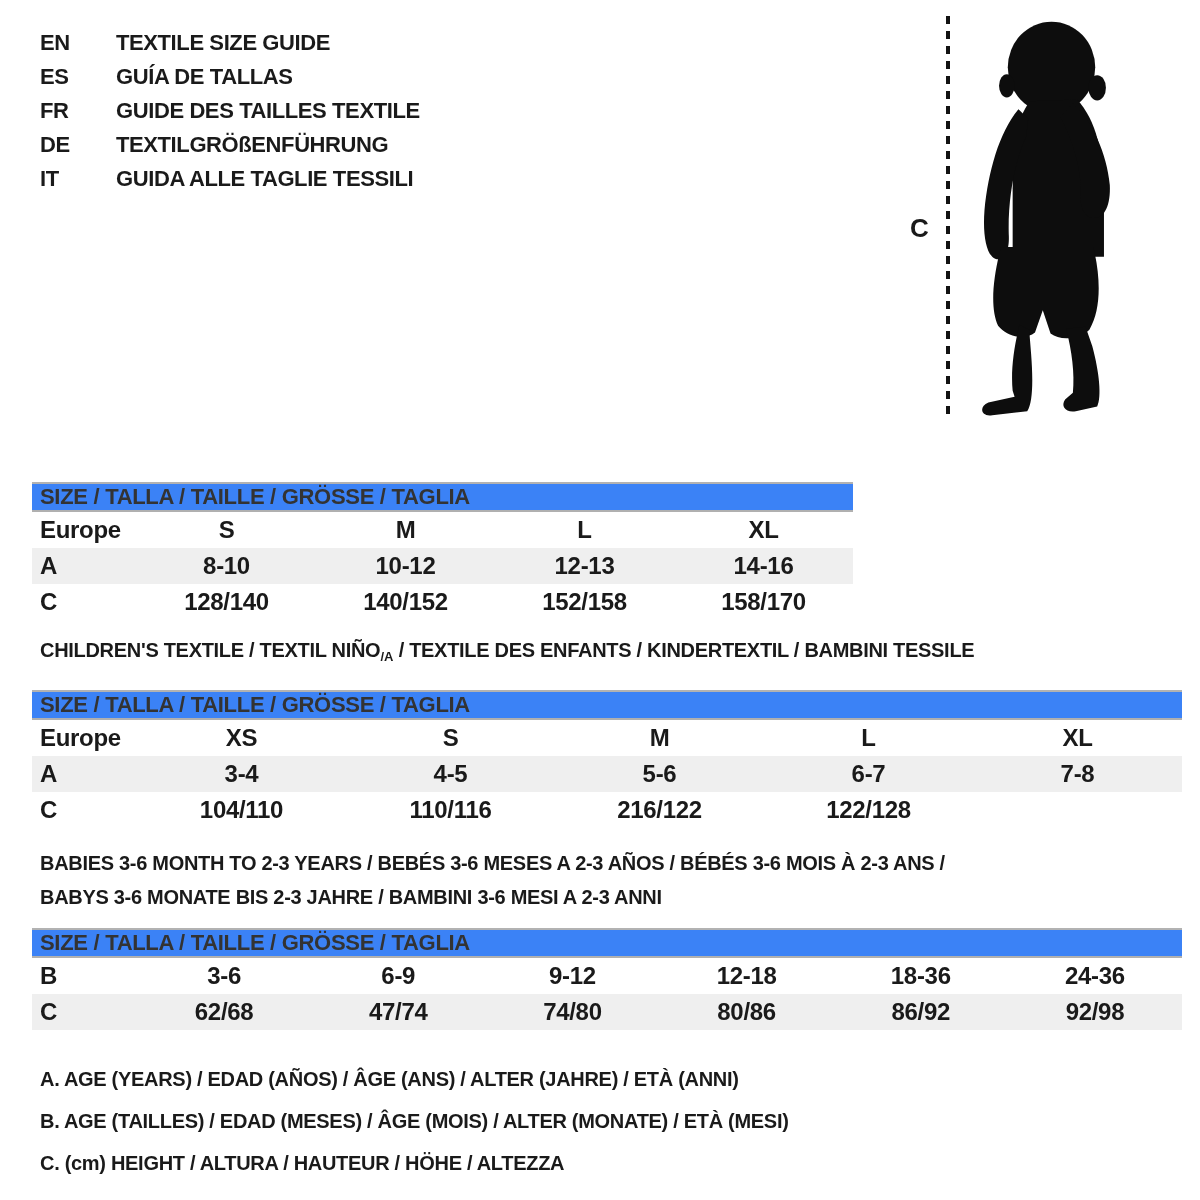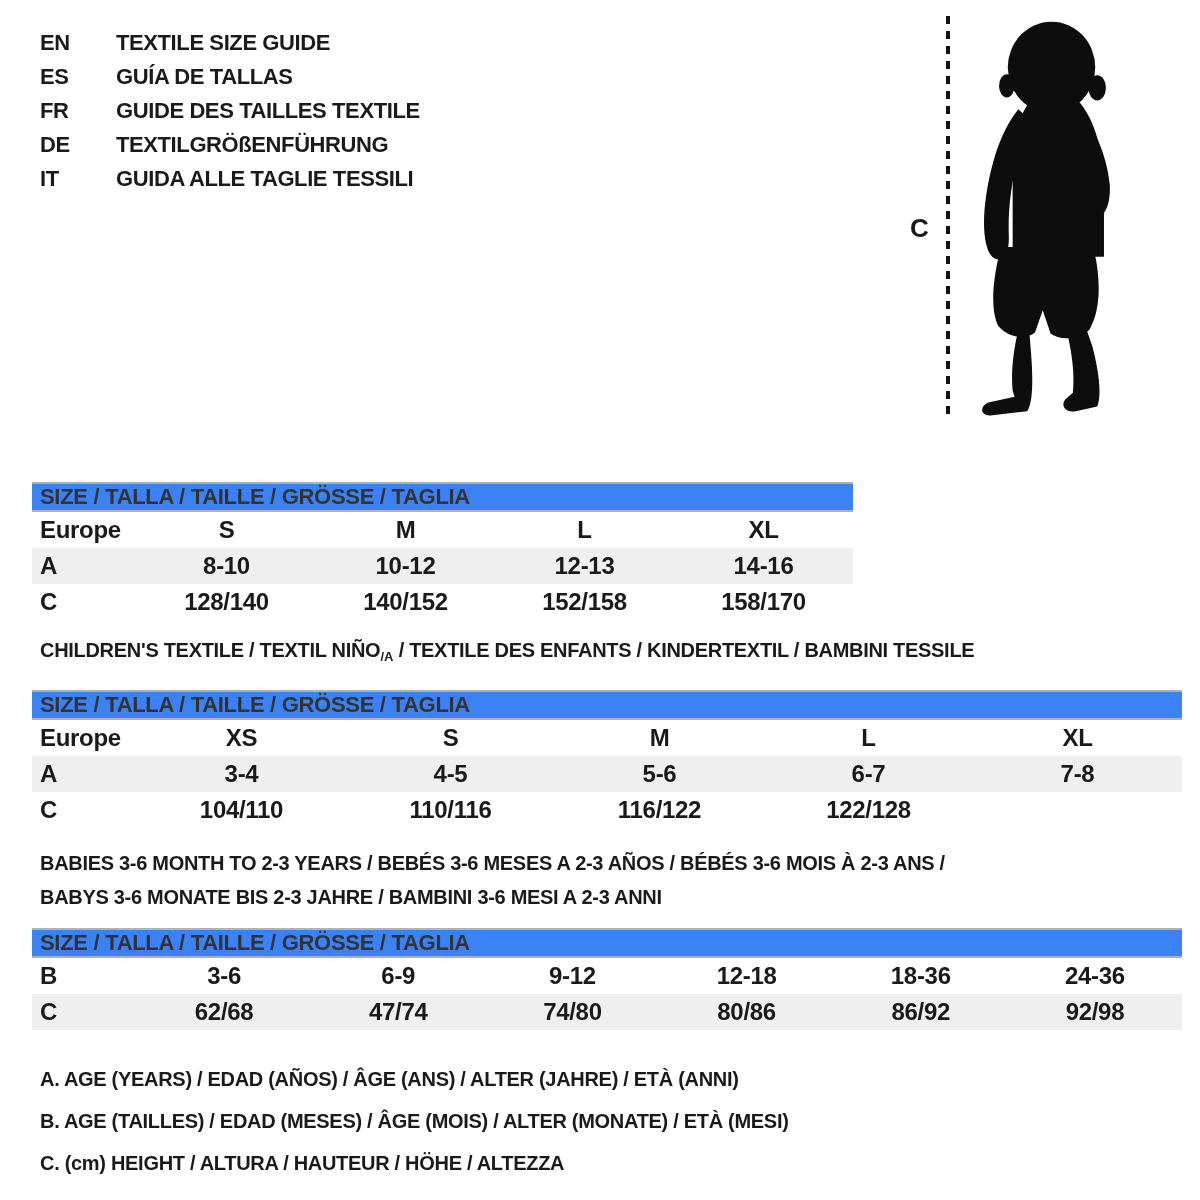--- a/index.html
+++ b/index.html
@@ -152,21 +152,21 @@
       <span class="cell">3-4</span>
       <span class="cell">4-5</span>
       <span class="cell">5-6</span>
       <span class="cell">6-7</span>
       <span class="cell">7-8</span>
     </div>
     <div class="trow cols-5">
       <span class="rowkey">C</span>
       <span class="cell">104/110</span>
       <span class="cell">110/116</span>
-      <span class="cell">116/122</span>
+      <span class="cell">216/122</span>
       <span class="cell">122/128</span>
     </div>
   </div>
 
   <div class="sec-title" id="title-babies">
     <div>BABIES 3-6 MONTH TO 2-3 YEARS / BEBÉS 3-6 MESES A 2-3 AÑOS / BÉBÉS 3-6 MOIS À 2-3 ANS /</div>
     <div>BABYS 3-6 MONATE BIS 2-3 JAHRE / BAMBINI 3-6 MESI A 2-3 ANNI</div>
   </div>
 
   <div class="size-table" id="table-babies">

